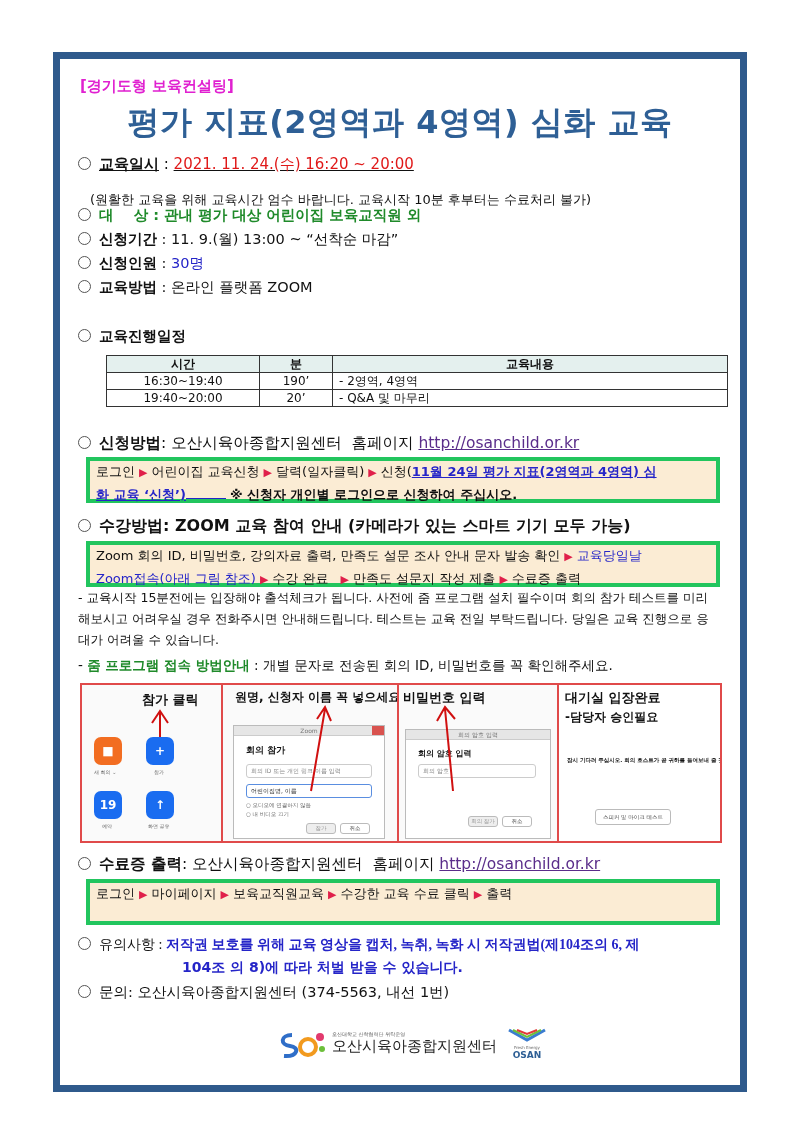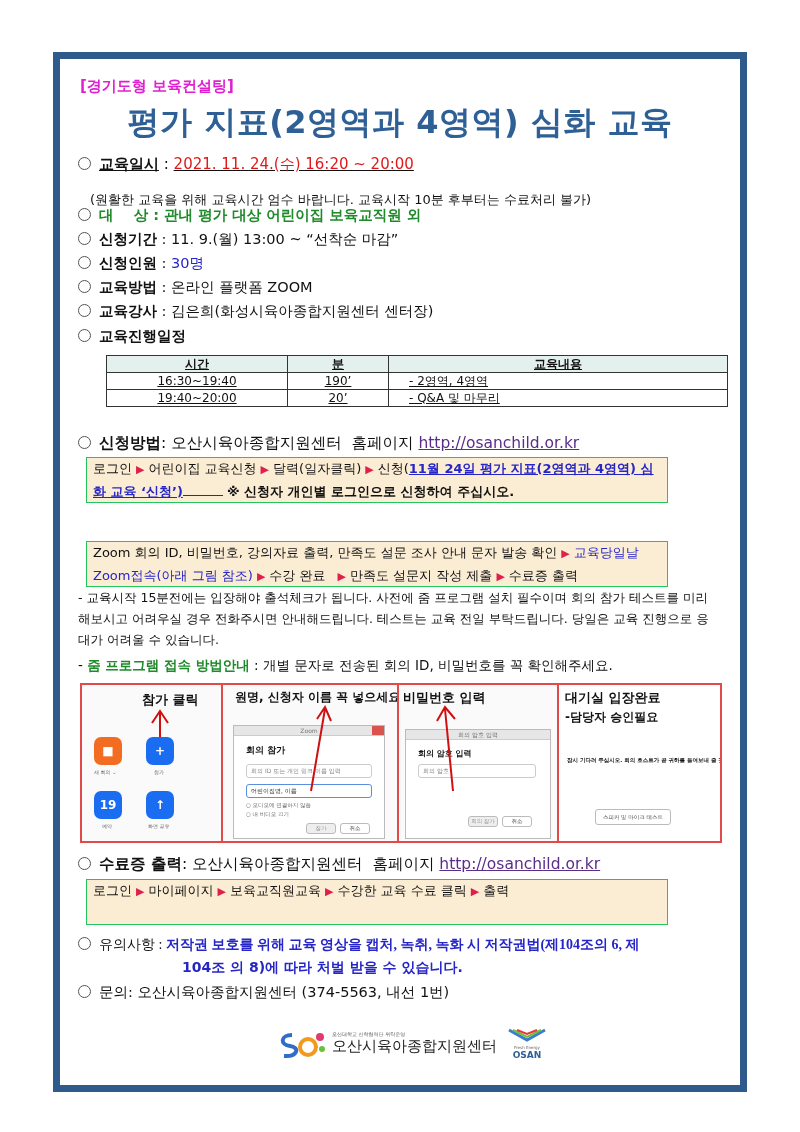--- a/index.html
+++ b/index.html
@@ -10,24 +10,24 @@
   .title { left:0; right:0; top:42px; text-align:center; font-size:32px; font-weight:bold; color:#2e5f95; letter-spacing:0.5px; }
   .line { font-size:14.5px; left:18px; }
   .circ { display:inline-block; width:11px; height:11px; border:1.3px solid #555; border-radius:50%; vertical-align:-1px; margin-right:8px; }
   .b { font-weight:bold; }
   .red { color:#e01919; }
   .green { color:#1f8a2a; font-weight:bold; }
   .blue { color:#2525c8; }
   .u { text-decoration:underline; }
   .link { color:#5a2d8a; text-decoration:underline; }
   table.sched { position:absolute; left:46px; top:296px; width:622px; border-collapse:collapse; font-size:12px; }
-  table.sched th, table.sched td { border:1px solid #333; padding:0 20px; height:16px; line-height:16px;text-decoration:underline; }
+  table.sched th, table.sched td { border:1px solid #333; padding:0 6px; height:16px; line-height:16px; }
   table.sched th { background:#e4f0ee; font-weight:bold; text-align:center; }
   table.sched td.c { text-align:center; }
-  .box { position:absolute; left:26px; width:582px; background:#fbecd4; border:1px solid #22c55e; font-size:13px; line-height:22px; padding:0 6px; box-sizing:border-box; }
+  .box { position:absolute; left:26px; width:634px; background:#fbecd4; border:4px solid #22c55e; font-size:13px; line-height:22px; padding:0 6px; box-sizing:border-box; }
   .arrow { color:#e0204a; font-size:11px; margin:0 4px; }
   .note { font-size:12.5px; line-height:21px; left:18px; width:640px; white-space:normal; }
   .panels { position:absolute; left:20px; top:624px; width:642px; height:160px; border:2px solid #e04a4a; box-sizing:border-box; display:flex; }
   .panel { position:relative; border-right:2px solid #e04a4a; height:100%; overflow:hidden; background:#fafafa; }
   .panel:last-child { border-right:none; background:#fff; }
   .cap { position:absolute; font-size:13px; font-weight:bold; white-space:nowrap; }
   .zicon { position:absolute; width:28px; height:28px; border-radius:7px; color:#fff; display:flex; align-items:center; justify-content:center; font-size:12px; font-weight:bold; }
   .zlbl { position:absolute; font-size:5px; color:#666; }
   .dlg { position:absolute; background:#fff; border:1px solid #bbb; }
   .dlgbar { height:9px; background:#e6e6e6; border-bottom:1px solid #ccc; font-size:6px; text-align:center; line-height:9px; color:#777; position:relative; }
@@ -53,23 +53,20 @@
     <span class="circ"></span><span style="white-space:pre">대    상</span><span> : 관내 평가 대상 어린이집 보육교직원 외</span>
   </div>
   <div class="abs line" style="top:171px;">
     <span class="circ"></span><span class="b">신청기간</span><span> : 11. 9.(월) 13:00 ~  “선착순 마감”</span>
   </div>
   <div class="abs line" style="top:195px;">
     <span class="circ"></span><span class="b">신청인원</span><span> : </span><span class="blue">30명</span>
   </div>
   <div class="abs line" style="top:219px;">
     <span class="circ"></span><span class="b">교육방법</span><span> : 온라인 플랫폼 ZOOM</span>
-  </div>
-  <div class="abs line" style="top:243px;">
-    <span class="circ"></span><span class="b">교육강사</span><span> : 김은희(화성시육아종합지원센터 센터장)</span>
   </div>
   <div class="abs line" style="top:268px;">
     <span class="circ"></span><span class="b">교육진행일정</span>
   </div>
 
   <table class="sched">
     <tbody>
         <tr>
       <th style="width:140px">시간</th>
       <th style="width:60px">분</th>
@@ -93,20 +90,23 @@
   </div>
   <div class="box" style="top:398px;height:46px;">
     <div style="white-space:nowrap">
       <span>로그인</span><span class="arrow">▶</span><span>어린이집 교육신청</span><span class="arrow">▶</span><span>달력(일자클릭)</span><span class="arrow">▶</span><span>신청(</span><span class="b u" style="color:#2525c8">11월 24일 평가 지표(2영역과 4영역) 심</span>
     </div>
     <div style="white-space:nowrap">
       <span class="b u" style="color:#2525c8">화 교육 ‘신청’)</span><span style="display:inline-block;width:40px;border-bottom:1px solid #2525c8;height:12px;"></span><span class="b" style="margin-left:4px">※ 신청자 개인별 로그인으로 신청하여 주십시오.</span>
     </div>
   </div>
 
+  <div class="abs line" style="top:457px;font-size:16px;">
+    <span class="circ"></span><span class="b">수강방법</span><span class="b">: ZOOM 교육 참여 안내 (카메라가 있는 스마트 기기 모두 가능)</span>
+  </div>
   <div class="box" style="top:482px;height:46px;">
     <div style="white-space:nowrap">
       <span>Zoom 회의 ID, 비밀번호, 강의자료 출력, 만족도 설문 조사 안내 문자 발송 확인</span><span class="arrow">▶</span><span class="blue">교육당일날</span>
     </div>
     <div style="white-space:nowrap">
       <span class="blue">Zoom접속(아래 그림 참조)</span><span class="arrow">▶</span><span>수강 완료</span><span class="arrow" style="margin-left:12px">▶</span><span>만족도 설문지 작성 제출</span><span class="arrow">▶</span><span>수료증 출력</span>
     </div>
   </div>
   <div class="abs note" style="top:528px;">- 교육시작 15분전에는 입장해야 출석체크가 됩니다. 사전에 줌 프로그램 설치 필수이며 회의 참가 테스트를 미리해보시고 어려우실 경우 전화주시면 안내해드립니다. 테스트는 교육 전일 부탁드립니다. 당일은 교육 진행으로 응대가 어려울 수 있습니다.</div>
   <div class="abs line" style="top:598px;font-size:13.5px;">

